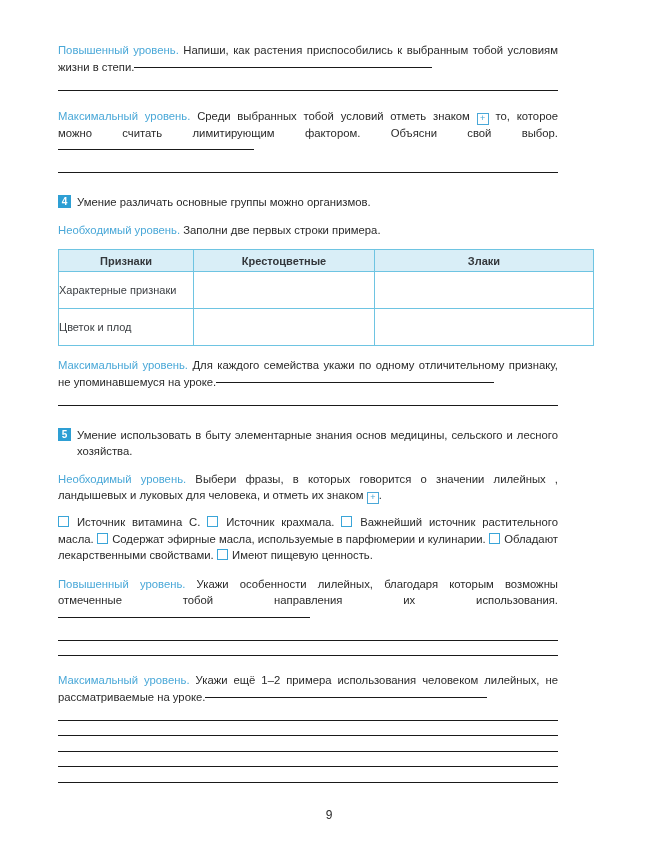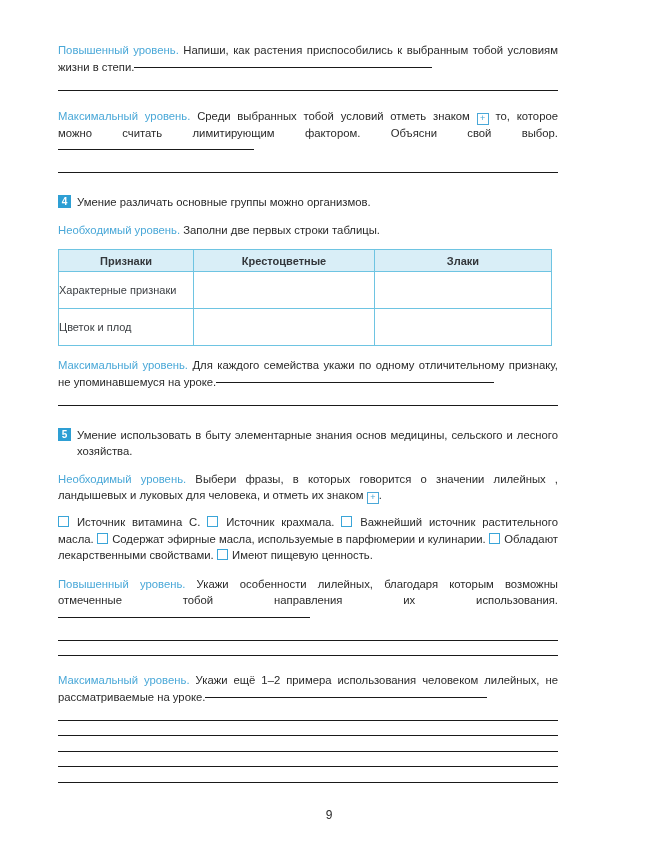--- a/index.html
+++ b/index.html
@@ -97,21 +97,21 @@
     width: 9px;
     height: 9px;
     border: 1.3px solid #3aa5d8;
     vertical-align: -1px;
     margin-right: 1px;
   }
 
   
   table.tbl {
     border-collapse: collapse;
-    width: 494px;
+    width: 536px;
     table-layout: fixed;
   }
   table.tbl th, table.tbl td {
     border: 1px solid #6ec4e2;
     padding: 0;
   }
   table.tbl th {
     background: #d9eef7;
     color: #33373b;
     font-size: 11px;
@@ -156,21 +156,21 @@
       <div class="lines-block">
         <div class="ruleline"></div>
       </div>
     </div>
 
     <div style="margin-top:21px;">
       <div class="task-head">
         <div class="badge">4</div>
         <div class="task-title">Умение различать основные группы можно организмов.</div>
       </div>
-      <div class="para nojust" style="margin-top:11px;"><span class="lvl">Необходимый уровень.</span> <span>Заполни две первых строки таблицы.</span></div>
+      <div class="para nojust" style="margin-top:11px;"><span class="lvl">Необходимый уровень.</span> <span>Заполни две первых строки примера.</span></div>
 
       <table class="tbl" style="margin-top:11px;">
         <thead>
           <tr>
             <th style="width:134px;">Признаки</th>
             <th style="width:180px;">Крестоцветные</th>
             <th>Злаки</th>
           </tr>
         </thead>
         <tbody>

